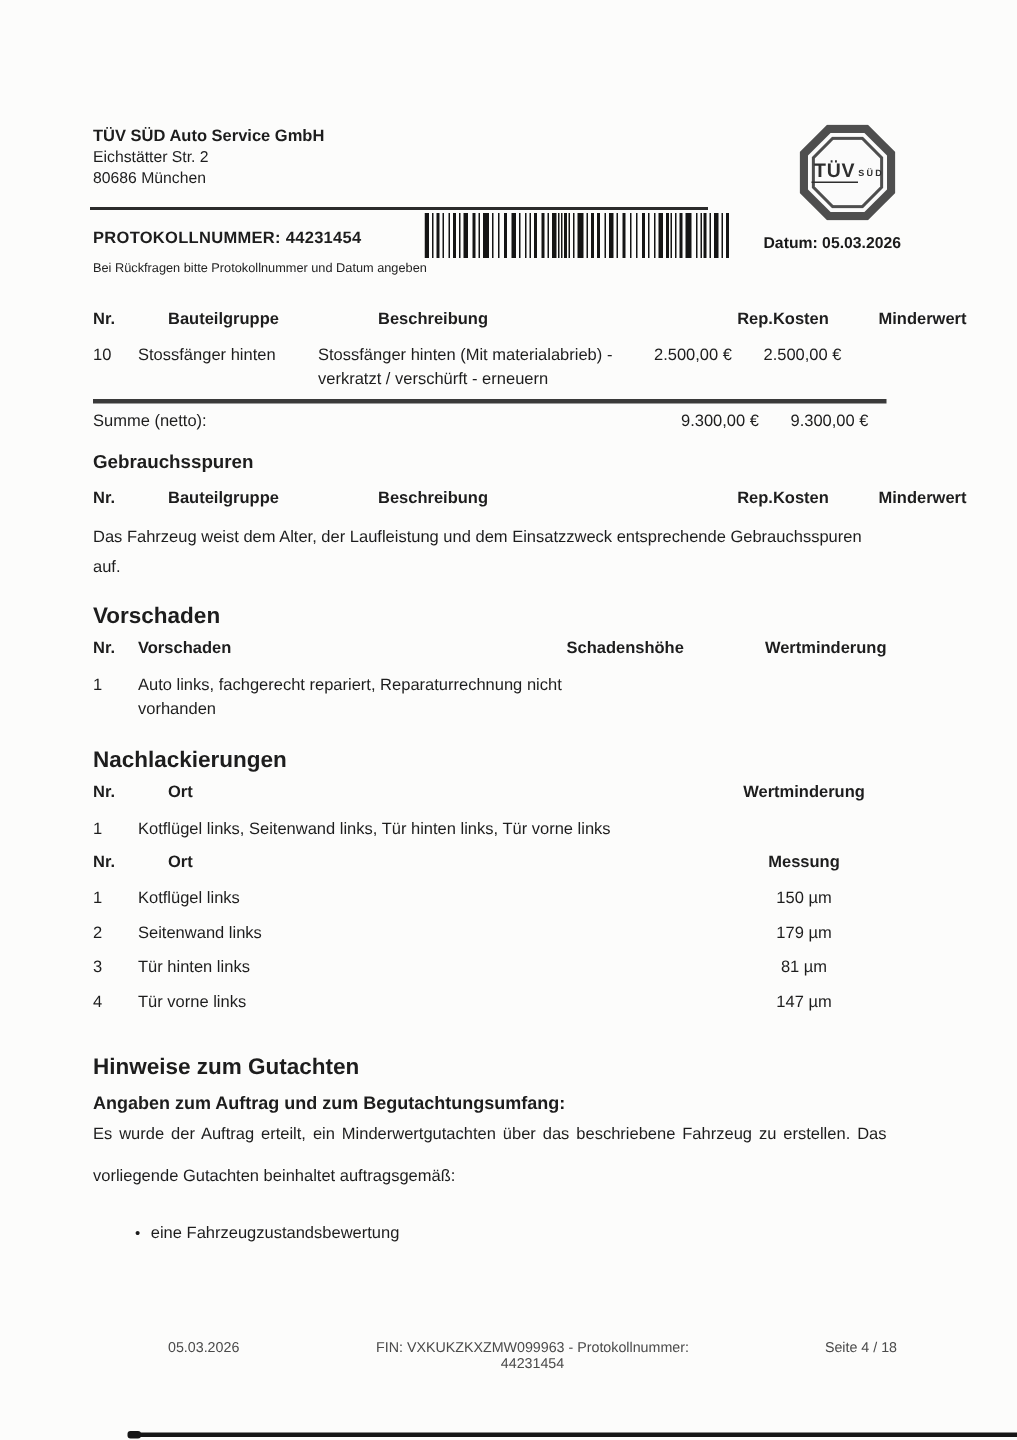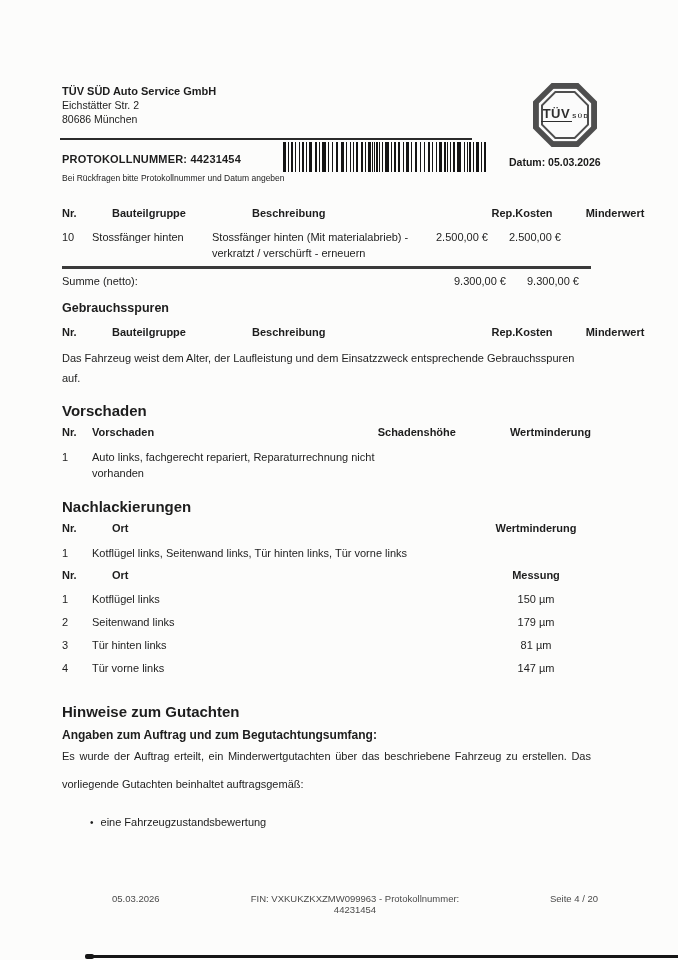--- a/index.html
+++ b/index.html
@@ -251,19 +251,19 @@
     <div class="bullet-line">
       <span class="bullet-mark"></span>
       <span>eine Fahrzeugzustandsbewertung</span>
     </div>
 
   </div>
 
   <div class="footer">
     <div class="f-left">05.03.2026</div>
     <div class="f-center">FIN: VXKUKZKXZMW099963 - Protokollnummer: 44231454</div>
-    <div class="f-right">Seite 4 / 20</div>
+    <div class="f-right">Seite 4 / 18</div>
   </div>
 
   <div class="scan-edge"></div>
   <div class="scan-blob"></div>
 
 </div>
 
 </body></html>

